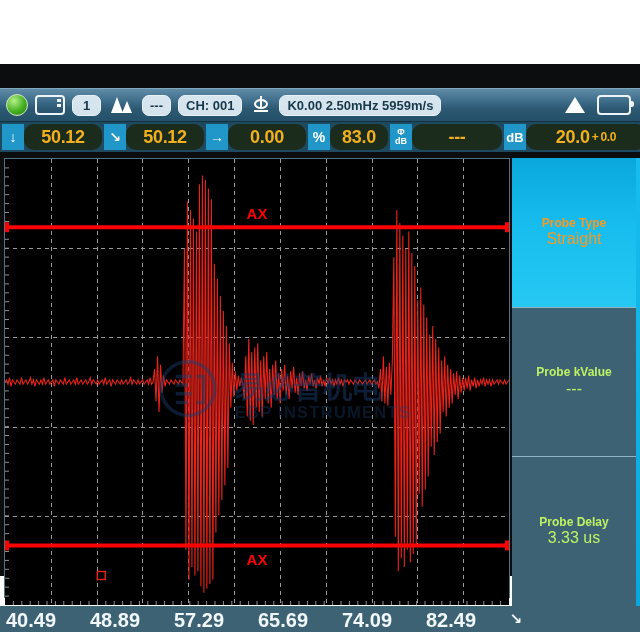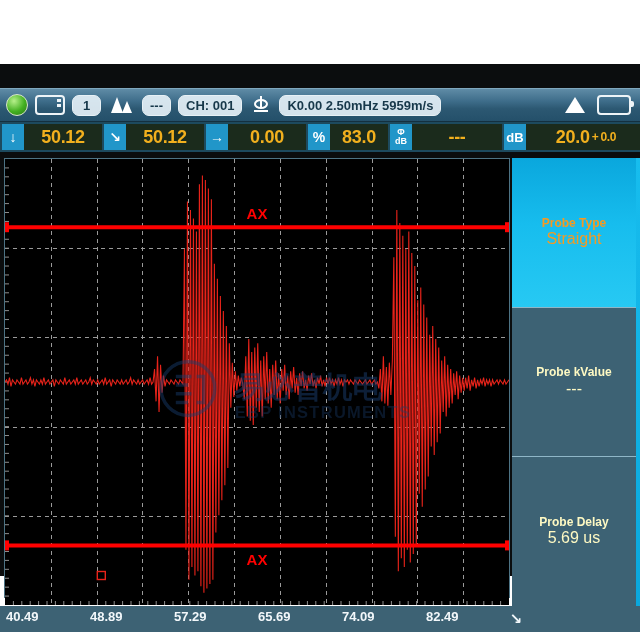--- a/index.html
+++ b/index.html
@@ -45,51 +45,51 @@
     padding:2px 2px;gap:2px;
   }
   .mcell{display:flex;align-items:stretch;flex:none;}
   .micon{
     background:#2196c9;color:#ffffff;display:flex;align-items:center;
     justify-content:center;width:22px;font-size:14px;font-weight:bold;flex:none;
   }
   .mval{
     background:#1b2b1c;color:#f2b01e;display:flex;align-items:center;
     justify-content:center;font-size:18px;font-weight:bold;flex:none;
-    padding:0 5px;letter-spacing:-.3px;
+    padding:0 5px;letter-spacing:-.3px;border-radius:10px;
   }
   .mval .sm{font-size:12px;margin-left:3px;}
   .mval .plus{font-size:12px;margin:0 2px;}
 
   
   #chartwrap{
     position:absolute;left:4px;top:94px;width:506px;height:440px;
     background:#000000;border:1px solid #4d7384;box-sizing:border-box;
   }
   #chartwrap svg{display:block;}
   #watermark{
     position:absolute;left:150px;top:200px;width:260px;height:66px;
     opacity:.85;pointer-events:none;
   }
 
   
   #axisbar{
     position:absolute;left:0;top:542px;width:640px;height:26px;
     background:#3d6274;color:#f2f7fa;box-sizing:border-box;
   }
-  .axlabel{position:absolute;top:3px;font-size:13px;font-weight:bold;white-space:nowrap;}
+  .axlabel{position:absolute;top:3px;font-size:20px;font-weight:bold;white-space:nowrap;}
   .axarrow{position:absolute;top:4px;right:118px;font-size:15px;font-weight:bold;}
 
   
   #sidebar{
     position:absolute;left:512px;top:94px;width:124px;height:448px;
     display:flex;flex-direction:column;box-sizing:border-box;
   }
   .sitem{
-    flex:1;background:#3d6274;color:#fef9c3;
+    flex:1;background:#3d6274;color:#bef264;
     border-bottom:1px solid #8fb6c7;
     display:flex;flex-direction:column;align-items:center;justify-content:center;
     box-sizing:border-box;padding:2px 2px;
   }
   .sitem:last-child{border-bottom:none;}
   .sitem.active{
     background:linear-gradient(180deg,#0aa7dd 0%,#17bdee 45%,#27c9f3 100%);
     color:#f59a22;
   }
   .slabel{font-size:12px;font-weight:bold;line-height:1.12;text-align:center;}
@@ -339,18 +339,18 @@
     <div class="sitem active">
       <div class="slabel">Probe Type</div>
       <div class="svalue">Straight</div>
     </div>
     <div class="sitem">
       <div class="slabel">Probe kValue</div>
       <div class="svalue">---</div>
     </div>
     <div class="sitem">
       <div class="slabel">Probe Delay</div>
-      <div class="svalue">5.69 us</div>
+      <div class="svalue">3.33 us</div>
     </div>
   </div>
   <div id="edgestrip"></div>
 
 </div>
 
 </body></html>

